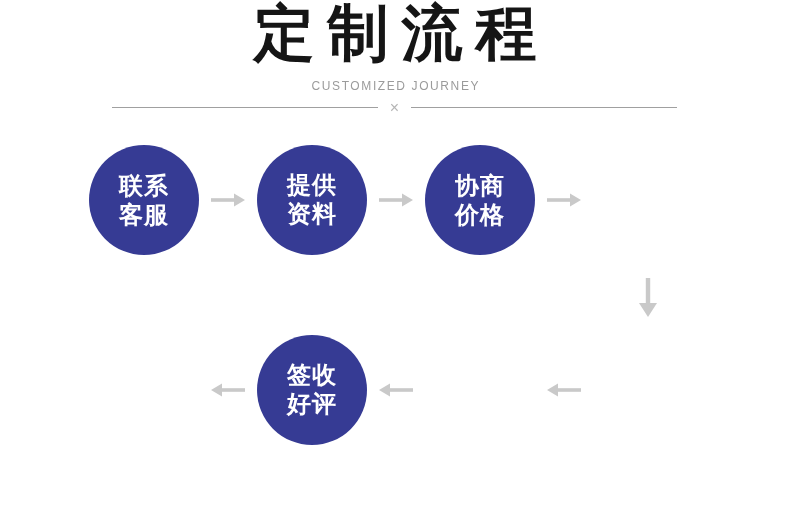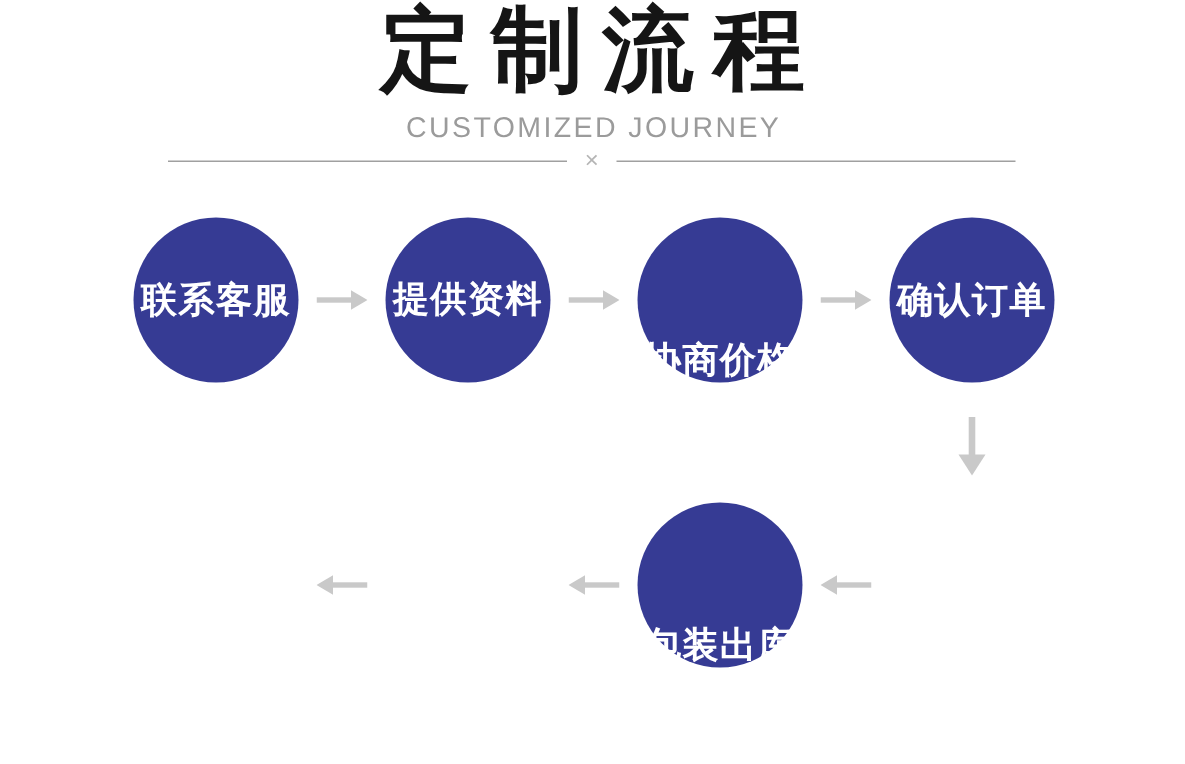--- a/index.html
+++ b/index.html
@@ -24,45 +24,45 @@
   .title {
     position: absolute; top: -6px; left: 0; width: 790px;
     text-align: center;
     font-size: 61px; font-weight: 900; color: var(--title);
     letter-spacing: 13px; text-indent: 13px;
     line-height: 78px; white-space: nowrap;
   }
   .subtitle {
     position: absolute; top: 76px; left: 0; width: 790px;
     text-align: center;
-    font-size: 19px; font-weight: 400; color: var(--subtitle);
+    font-size: 12px; font-weight: 400; color: var(--subtitle);
     letter-spacing: 1.6px; text-indent: 1.6px; line-height: 20px;
   }
   .divider {
     position: absolute; top: 99px; left: 112px; width: 565px; height: 17px;
     display: flex; align-items: center; justify-content: center;
   }
   .divider .line { flex: 1; height: 1px; background: var(--divider); }
   .divider .x {
     color: var(--divider_x); font-size: 16px; line-height: 16px;
     padding: 0 12px; font-weight: 400;
   }
 
   .circle {
     position: absolute; width: 110px; height: 110px; border-radius: 50%;
     background: var(--circle); color: var(--circle_text);
-    display: flex; align-items: center; justify-content: center;
+    display: flex; flex-direction: column; align-items: center; justify-content: center;
     font-size: 24px; font-weight: 700; line-height: 29px; letter-spacing: 1px;
     text-align: center;
   }
   .row1 { top: 145px; }
   .row2 { top: 335px; }
   .cx1 { left: 89px; }
   .cx2 { left: 257px; font-family: Liberation Serif, serif; }
-  .cx3 { left: 425px; align-items: flex-end; }
+  .cx3 { left: 425px; }
   .cx4 { left: 593px; }
 
   .arrow { position: absolute; color: var(--arrow); }
   .arrow svg { display: block; }
   .ar-row1 { top: 191px; }
   .ar-row2 { top: 381px; }
   .ax1 { left: 211px; }
   .ax2 { left: 379px; }
   .ax3 { left: 547px; }
   .arrow-down { top: 278px; left: 638px; }
@@ -104,47 +104,43 @@
   <div class="circle row1 cx3">
     <span>协商</span>
     <span>价格</span>
   </div>
   <div class="arrow ar-row1 ax3">
     <svg width="34" height="18" viewBox="0 0 34 18">
         <rect x="0" y="7.2" width="23" height="3.6" fill="currentColor"></rect>
         <polygon points="23,2.5 34,9 23,15.5" fill="currentColor"></polygon>
       </svg>
   </div>
-  <div class="circle row1 cx4">
-    <span>确认</span>
-    <span>订单</span>
-  </div>
 
   <div class="arrow arrow-down">
     <svg width="20" height="40" viewBox="0 0 20 40">
         <rect x="7.8" y="0" width="4.4" height="26" fill="currentColor"></rect>
         <polygon points="1,25 19,25 10,39" fill="currentColor"></polygon>
       </svg>
   </div>
 
   <div class="arrow ar-row2 ax1">
     <svg width="34" height="18" viewBox="0 0 34 18">
         <rect x="11" y="7.2" width="23" height="3.6" fill="currentColor"></rect>
         <polygon points="11,2.5 0,9 11,15.5" fill="currentColor"></polygon>
       </svg>
   </div>
+  <div class="circle row2 cx2">
+    <span>签收</span>
+    <span>好评</span>
+  </div>
   <div class="arrow ar-row2 ax2">
     <svg width="34" height="18" viewBox="0 0 34 18">
         <rect x="11" y="7.2" width="23" height="3.6" fill="currentColor"></rect>
         <polygon points="11,2.5 0,9 11,15.5" fill="currentColor"></polygon>
       </svg>
-  </div>
-  <div class="circle row2 cx3">
-    <span>包装</span>
-    <span>出库</span>
   </div>
   <div class="arrow ar-row2 ax3">
     <svg width="34" height="18" viewBox="0 0 34 18">
         <rect x="11" y="7.2" width="23" height="3.6" fill="currentColor"></rect>
         <polygon points="11,2.5 0,9 11,15.5" fill="currentColor"></polygon>
       </svg>
   </div>
 
 </div>
 

